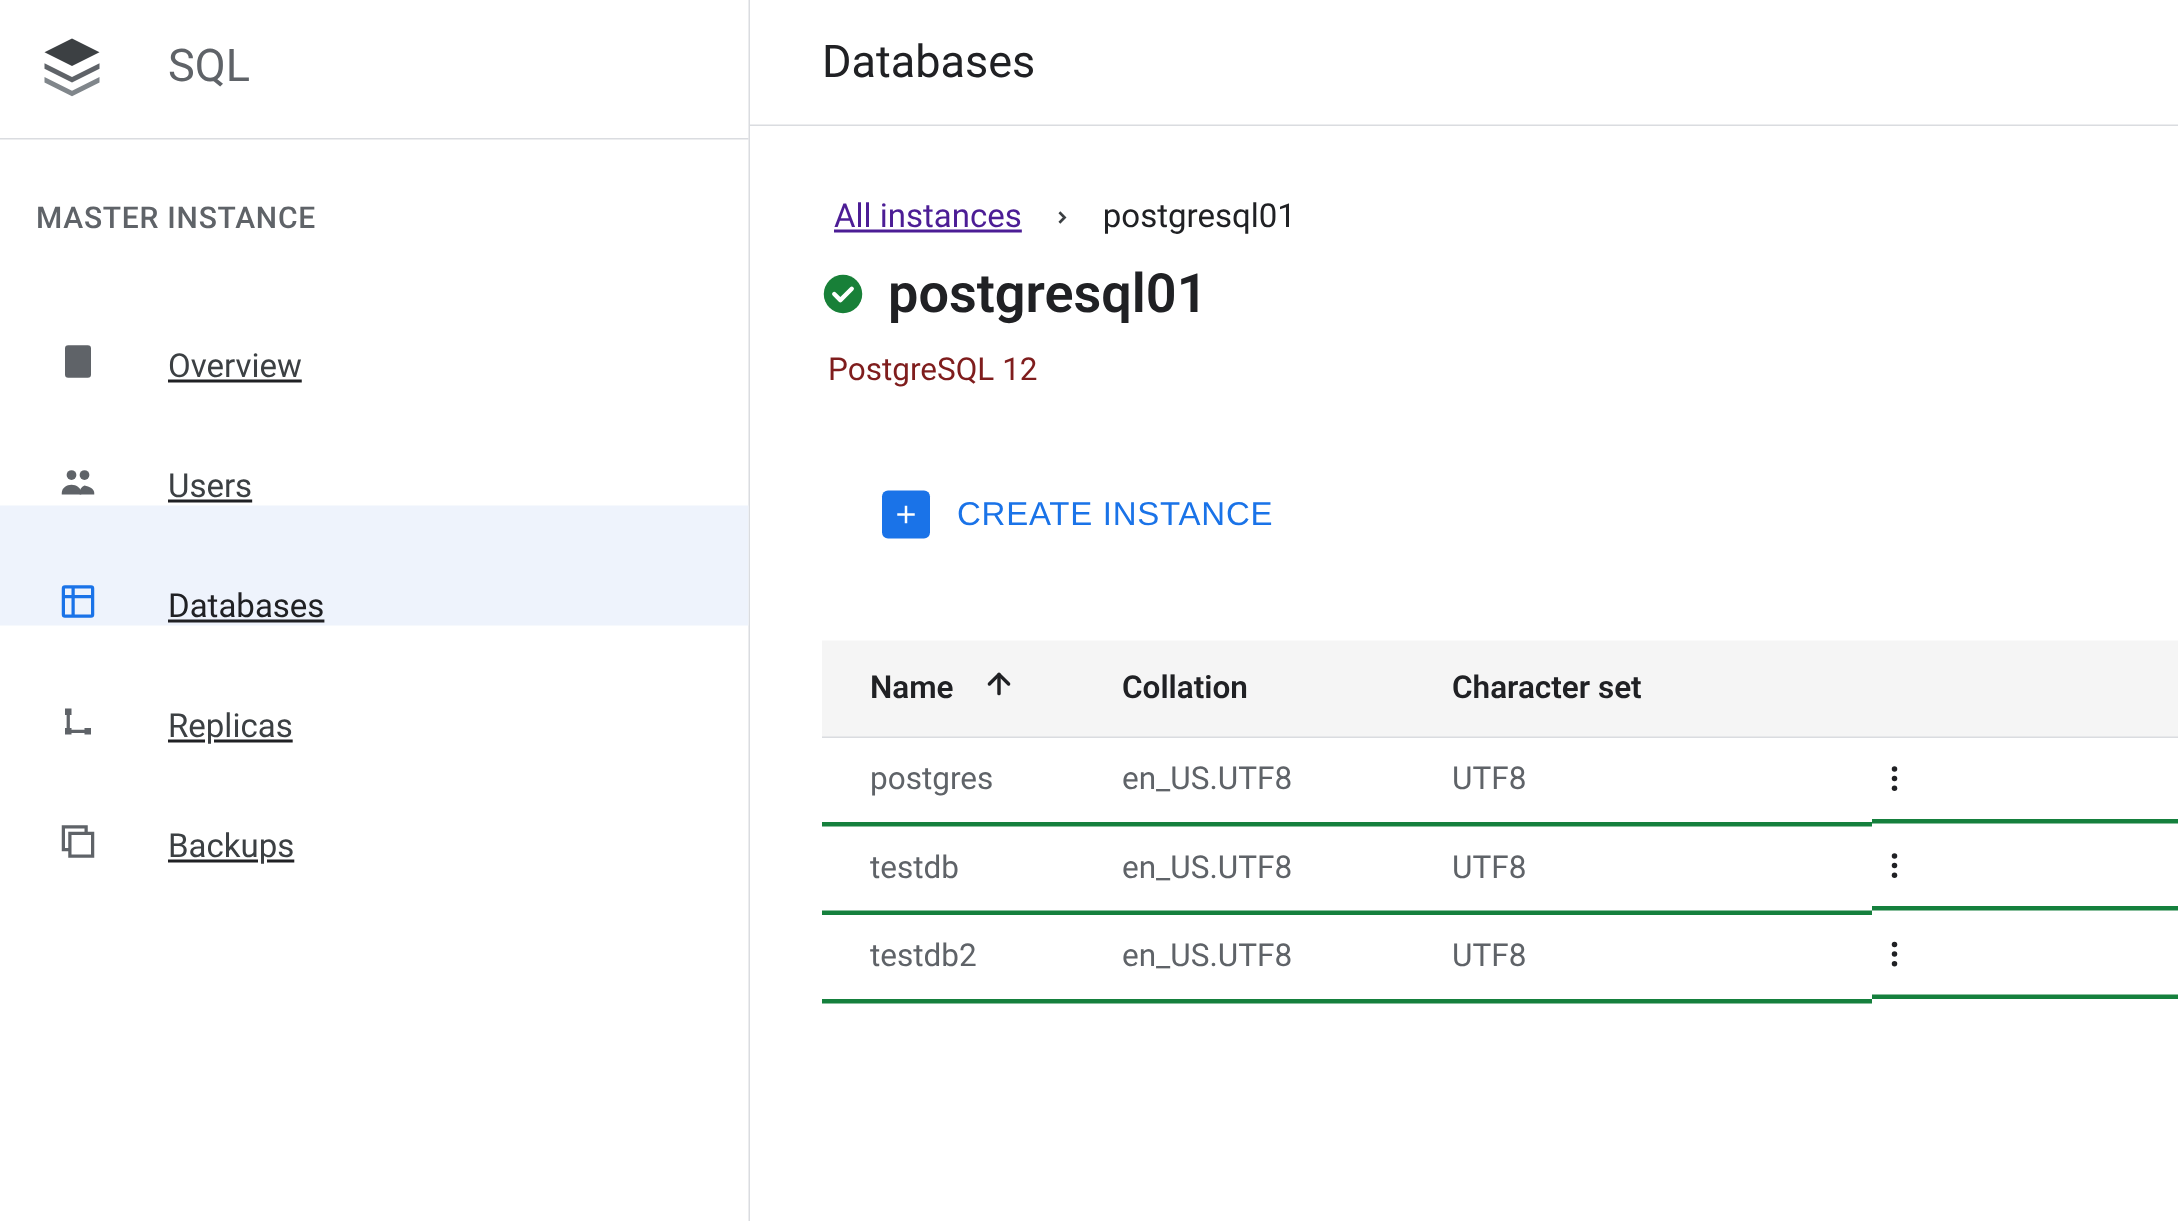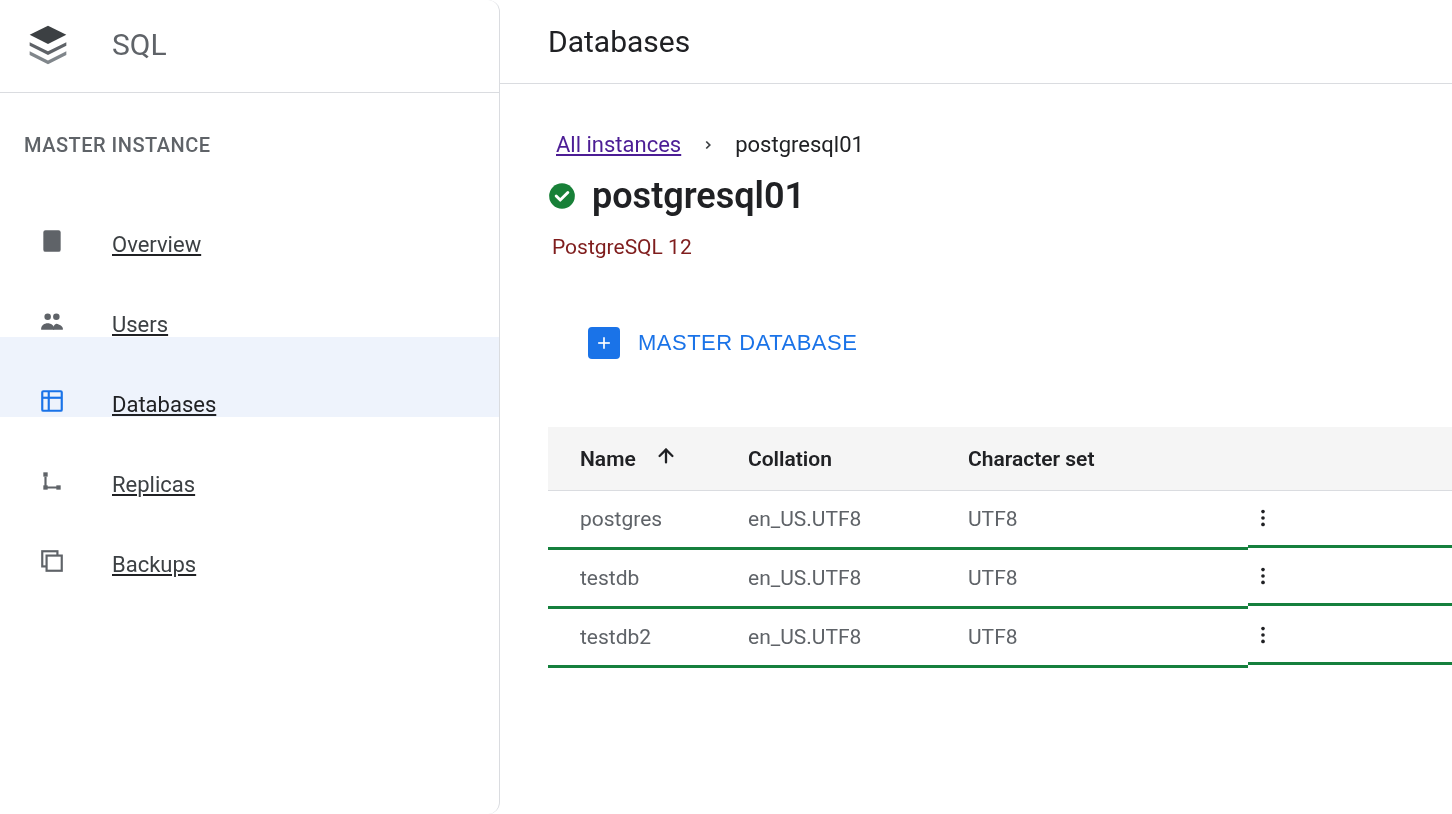--- a/index.html
+++ b/index.html
@@ -1,20 +1,20 @@
 <!DOCTYPE html>
 <html><head>
 <meta charset="utf-8">
 <style>
 * { box-sizing: border-box; margin: 0; padding: 0; }
 body { font-family: 'Google Sans', Roboto, Arial, sans-serif; background: #fff; color: #202124; }
 
 .container { display: flex; width: 100%; height: 100vh; }
 
-.sidebar { width: 500px; border-right: 1px solid #dadce0; border-radius: 12px; }
+.sidebar { width: 500px; border-right: 1px solid #dadce0; }
 .sidebar-header { display: flex; align-items: center; padding: 20px 24px 24px; border-bottom: 1px solid #dadce0; }
 .logo-wrap { width: 48px; height: 48px; margin-right: 40px; display: flex; align-items: center; justify-content: center; }
 .brand-title { font-size: 30px; font-weight: 400; color: #5f6368; }
 
 .sidebar-section-title { font-size: 20px; font-weight: 500; color: #5f6368; letter-spacing: 0.5px; padding: 40px 24px 20px; }
 
 .sidebar-items { list-style: none; }
 .sidebar-item { display: flex; align-items: flex-end; height: 80px; padding: 0 24px 0 36px; cursor: pointer; text-decoration: underline; }
 .sidebar-item.active { background: #eef3fc; }
 .sidebar-item .icon-slot { width: 32px; height: 32px; display: flex; align-items: center; justify-content: center; margin-right: 44px; }
@@ -156,21 +156,21 @@
 
       <div class="version-text">PostgreSQL 12</div>
 
       <button class="create-btn">
         <span class="plus-box">
           <svg viewBox="0 0 24 24" width="20" height="20" fill="#fff">
               <path d="M11 5h2v14h-2z"></path>
               <path d="M5 11h14v2H5z"></path>
             </svg>
         </span>
-        <span class="btn-label">MASTER DATABASE</span>
+        <span class="btn-label">CREATE INSTANCE</span>
       </button>
 
       <table class="db-table">
         <thead>
           <tr>
             <th class="col-name">
               <span class="sort-wrap">
                 <span>Name</span>
                 <span>
                   <svg viewBox="0 0 24 24" width="22" height="22" fill="none" stroke="#202124" stroke-width="2.5" stroke-linecap="round" stroke-linejoin="round">

